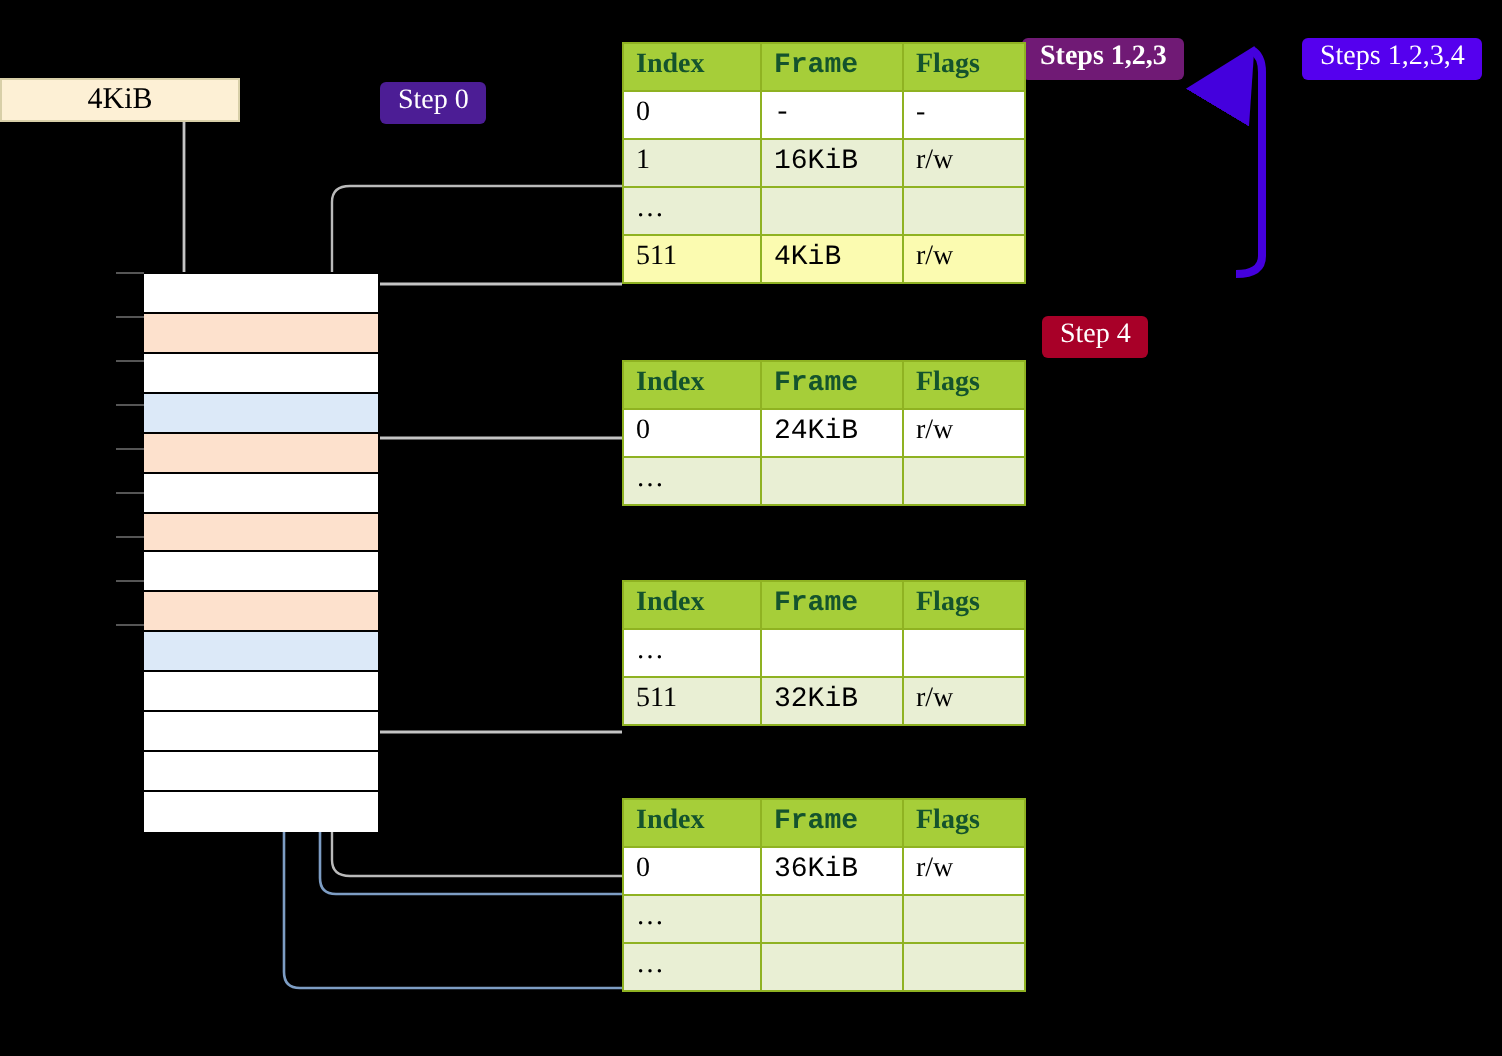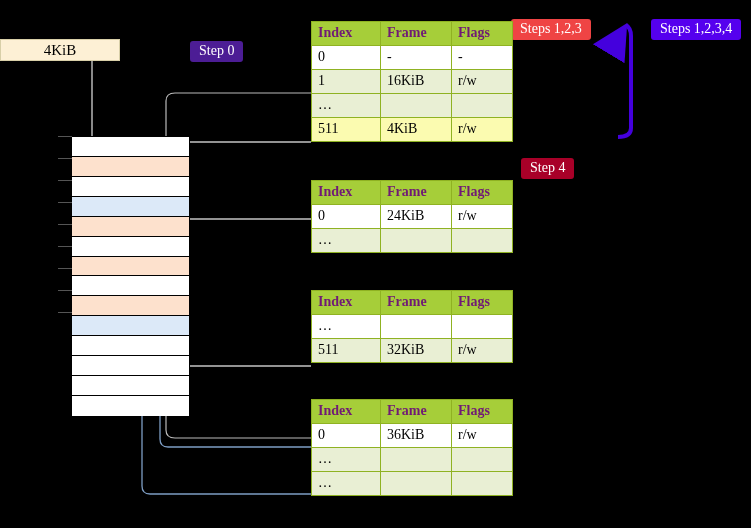--- a/index.html
+++ b/index.html
@@ -53,37 +53,37 @@
   table.pt{
     position:absolute;
     border-collapse:collapse;
     font-size:14px;
     background:#fff;
     color:#000;
     border:1px solid #8fb222;
   }
   table.pt th{
     background:#a6ce39;
-    color:#701a75;
+    color:#14532d;
     font-weight:bold;
     text-align:left;
     padding:3px 6px 4px 6px;
     border:1px solid #8fb222;
     font-size:14px;
   }
   table.pt td{
     border:1px solid #8fb222;
     padding:3px 6px 4px 6px;
     height:16px;
     vertical-align:middle;
   }
   table.pt tr.alt td{background:#e9efd4;}
   table.pt tr.hl td{background:#fbfbb0;}
   .c-index{width:56px;}
-  .c-frame{width:58px;}
+  .c-frame{width:58px;font-family:Liberation Mono, monospace;}
   .c-flags{width:48px;margin-left:48px;}
 
   svg#wires{position:absolute;left:0;top:0;width:751px;height:528px;pointer-events:none;}
 </style>
 </head>
 <body>
 
 <div id="stage">
 
   <svg id="wires" viewBox="0 0 751 528" xmlns="http://www.w3.org/2000/svg">
@@ -142,21 +142,21 @@
       <div class="tick" style="top: 202px;"></div>
       <div class="tick" style="top: 224px;"></div>
       <div class="tick" style="top: 246px;"></div>
       <div class="tick" style="top: 268px;"></div>
       <div class="tick" style="top: 290px;"></div>
       <div class="tick" style="top: 312px;"></div>
     </div>
 
   <div id="badges">
       <div class="badge red" style="left: 190px; top: 41px; background: #4c1d95;">Step 0</div>
-      <div class="badge red" style="left: 511px; top: 19px; background: #ef4444;">Steps 1,2,3</div>
+      <div class="badge red" style="left: 511px; top: 19px; background: #701a75; font-weight: bold;">Steps 1,2,3</div>
       <div class="badge blue" style="left: 651px; top: 19px; background: rgb(85, 0, 238);">Steps 1,2,3,4</div>
       <div class="badge red" style="left: 521px; top: 158px; background: rgb(168, 0, 40); font-family: Liberation Serif, serif;">Step 4</div>
     </div>
 
   <div id="tables">
       <table class="pt" style="left: 311px; top: 21px;">
         <thead>
           <tr>
             <th class="c-index">Index</th>
             <th class="c-frame">Frame</th>

